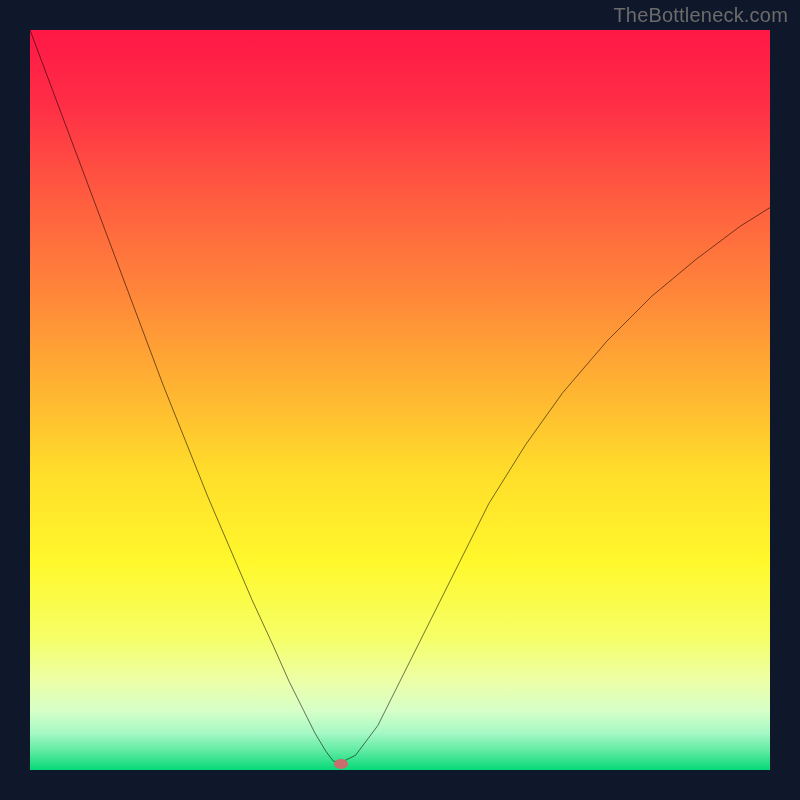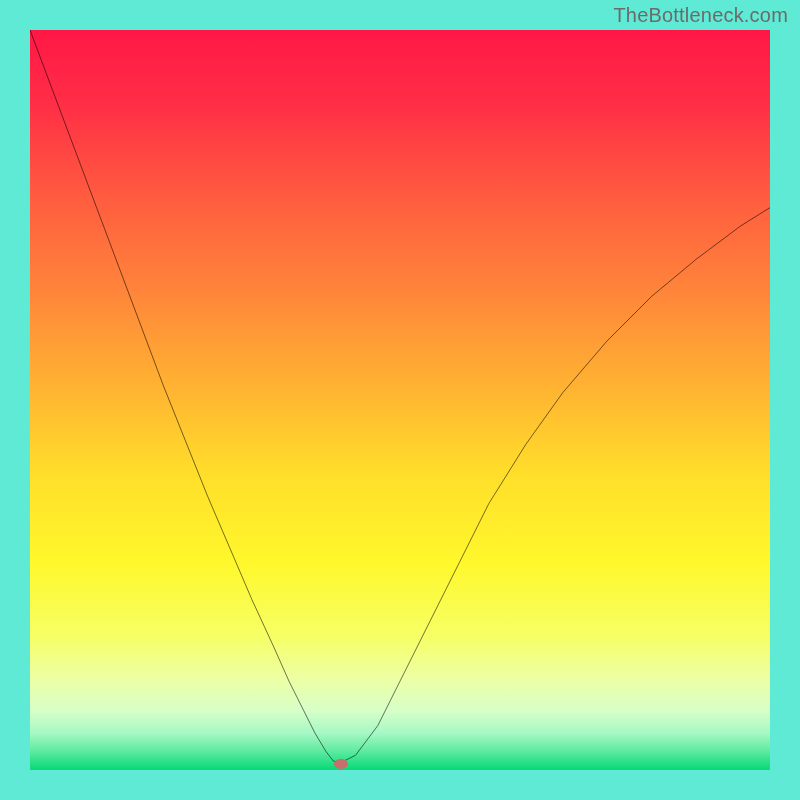--- a/index.html
+++ b/index.html
@@ -8,21 +8,21 @@
     width: 800px;
     height: 800px;
     overflow: hidden;
     background: #000;
     font-family: Arial, Helvetica, sans-serif;
   }
   .frame {
     position: relative;
     width: 800px;
     height: 800px;
-    background: #5eead4;
+    background: #0f172a;
   }
   .plot {
     position: absolute;
     left: 30px;
     top: 30px;
     width: 740px;
     height: 740px;
     overflow: hidden;
   }
   .gradient {

